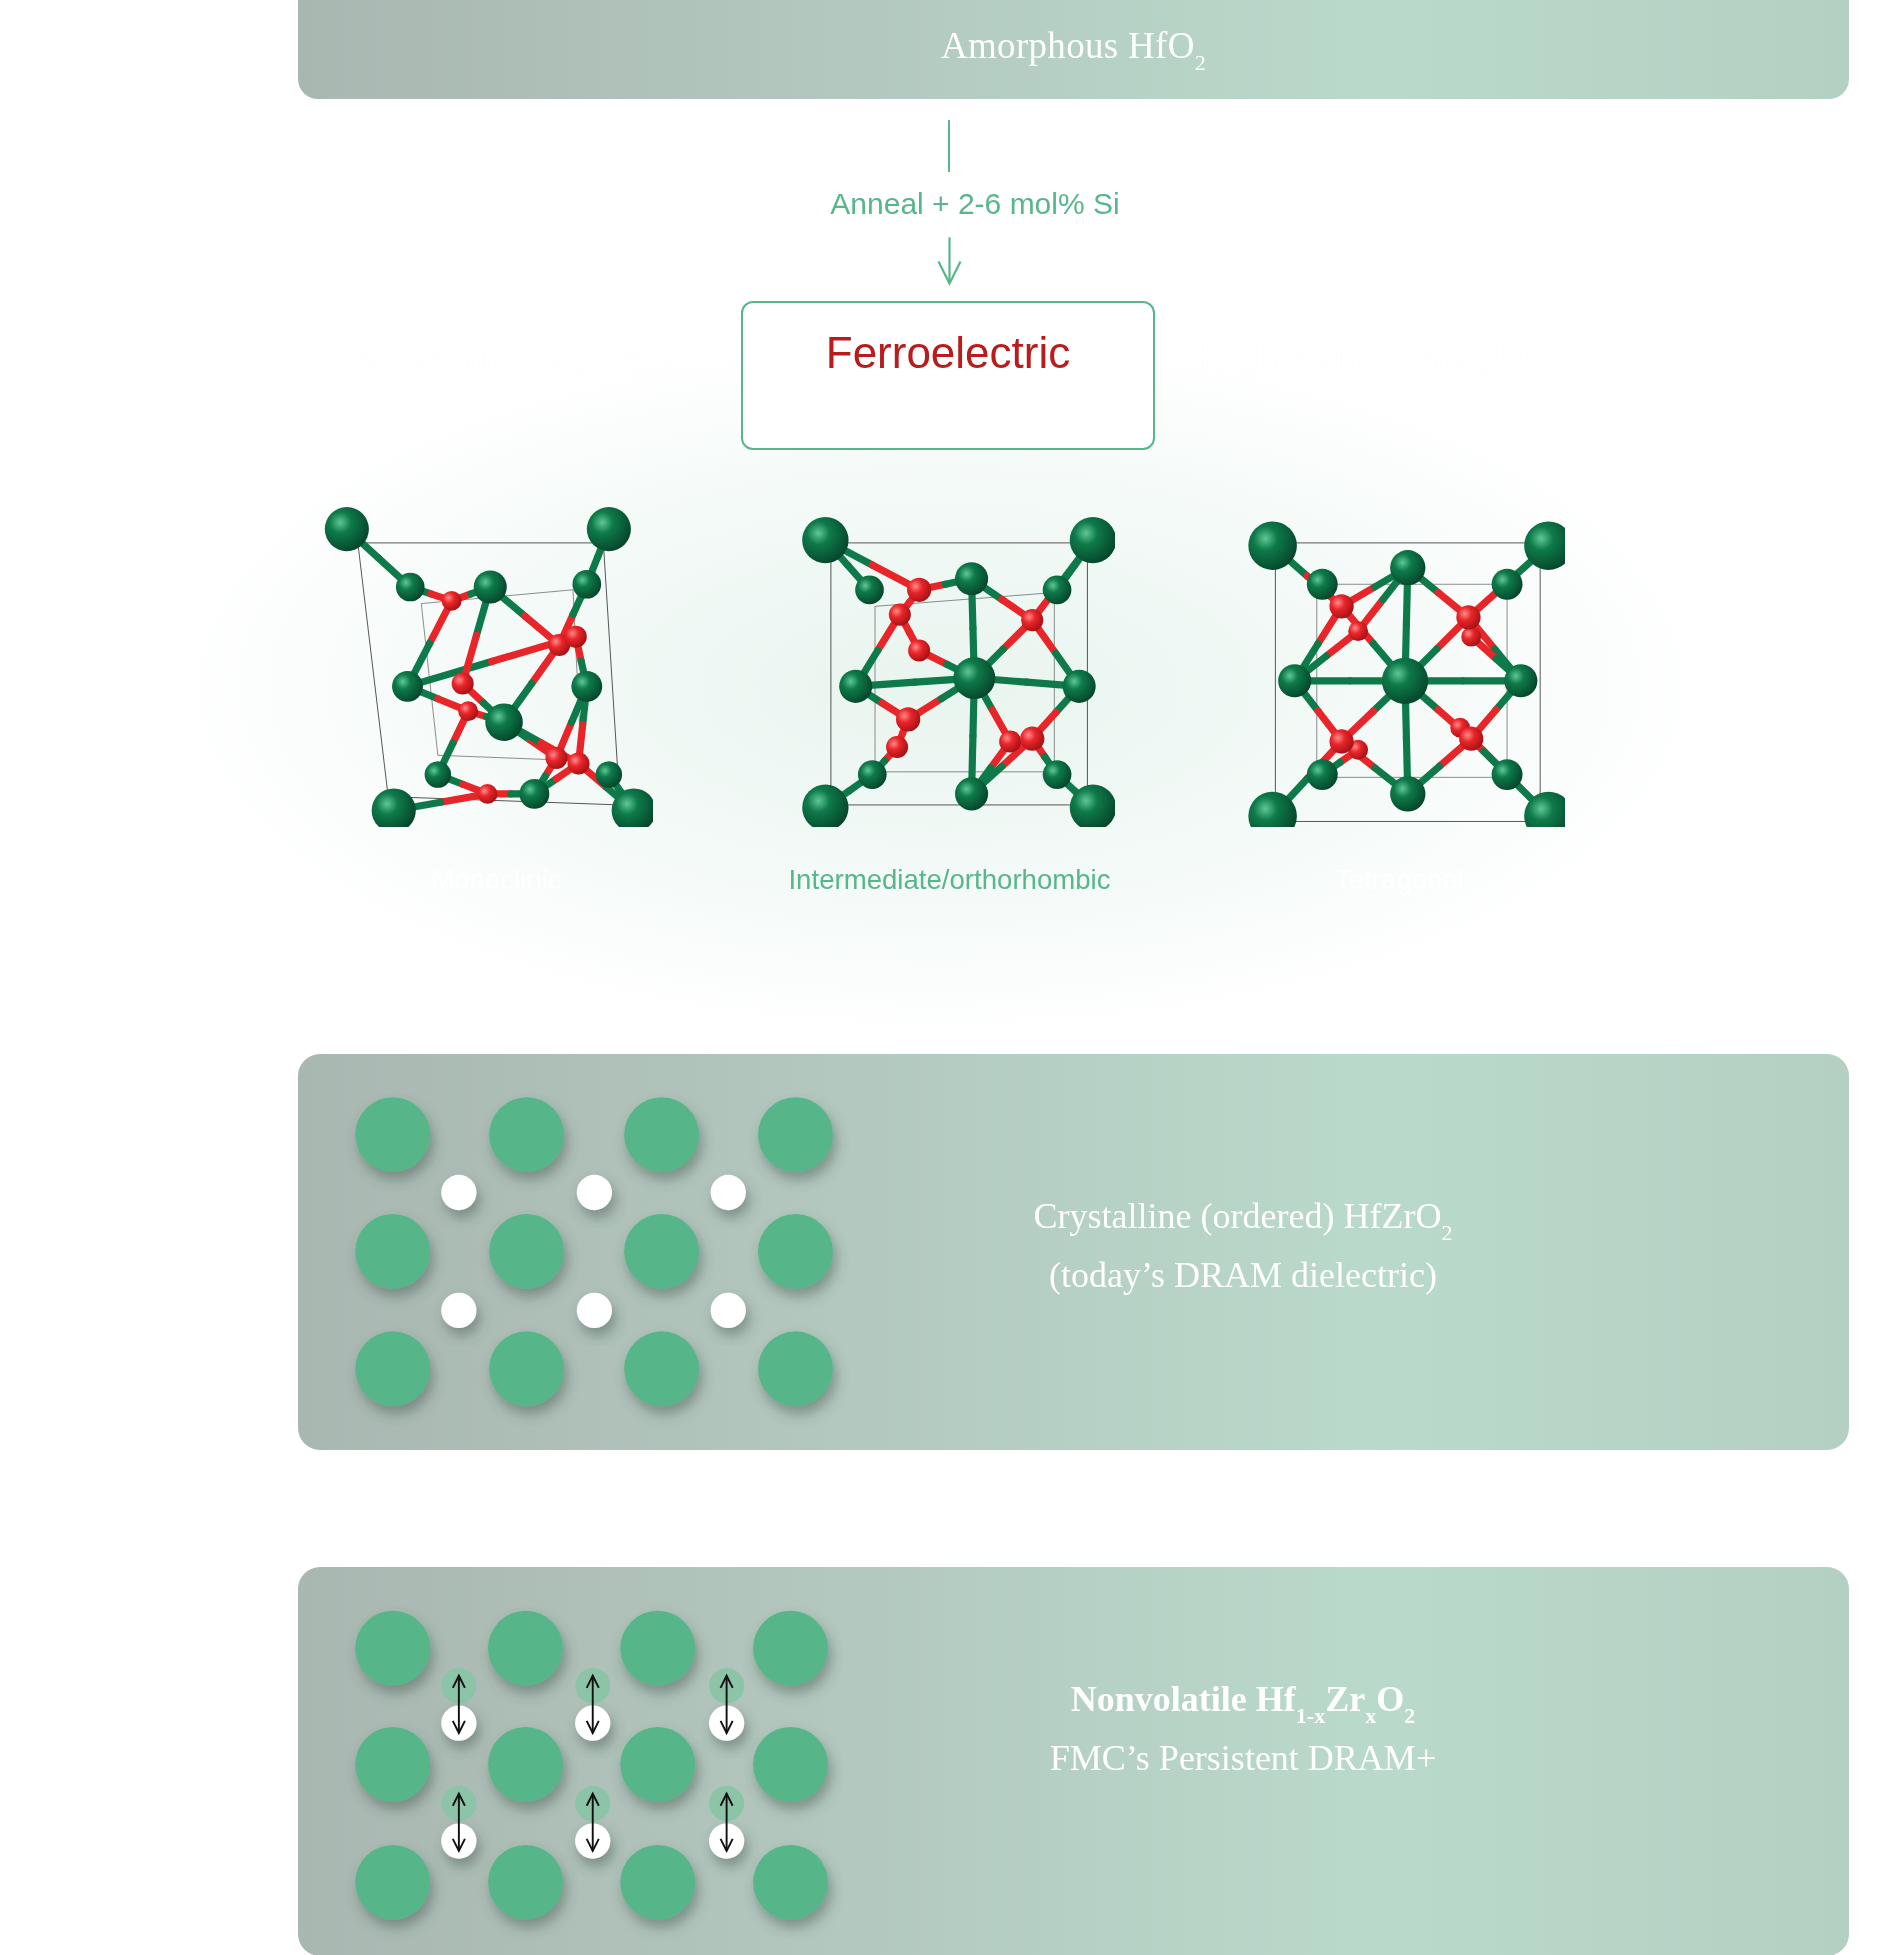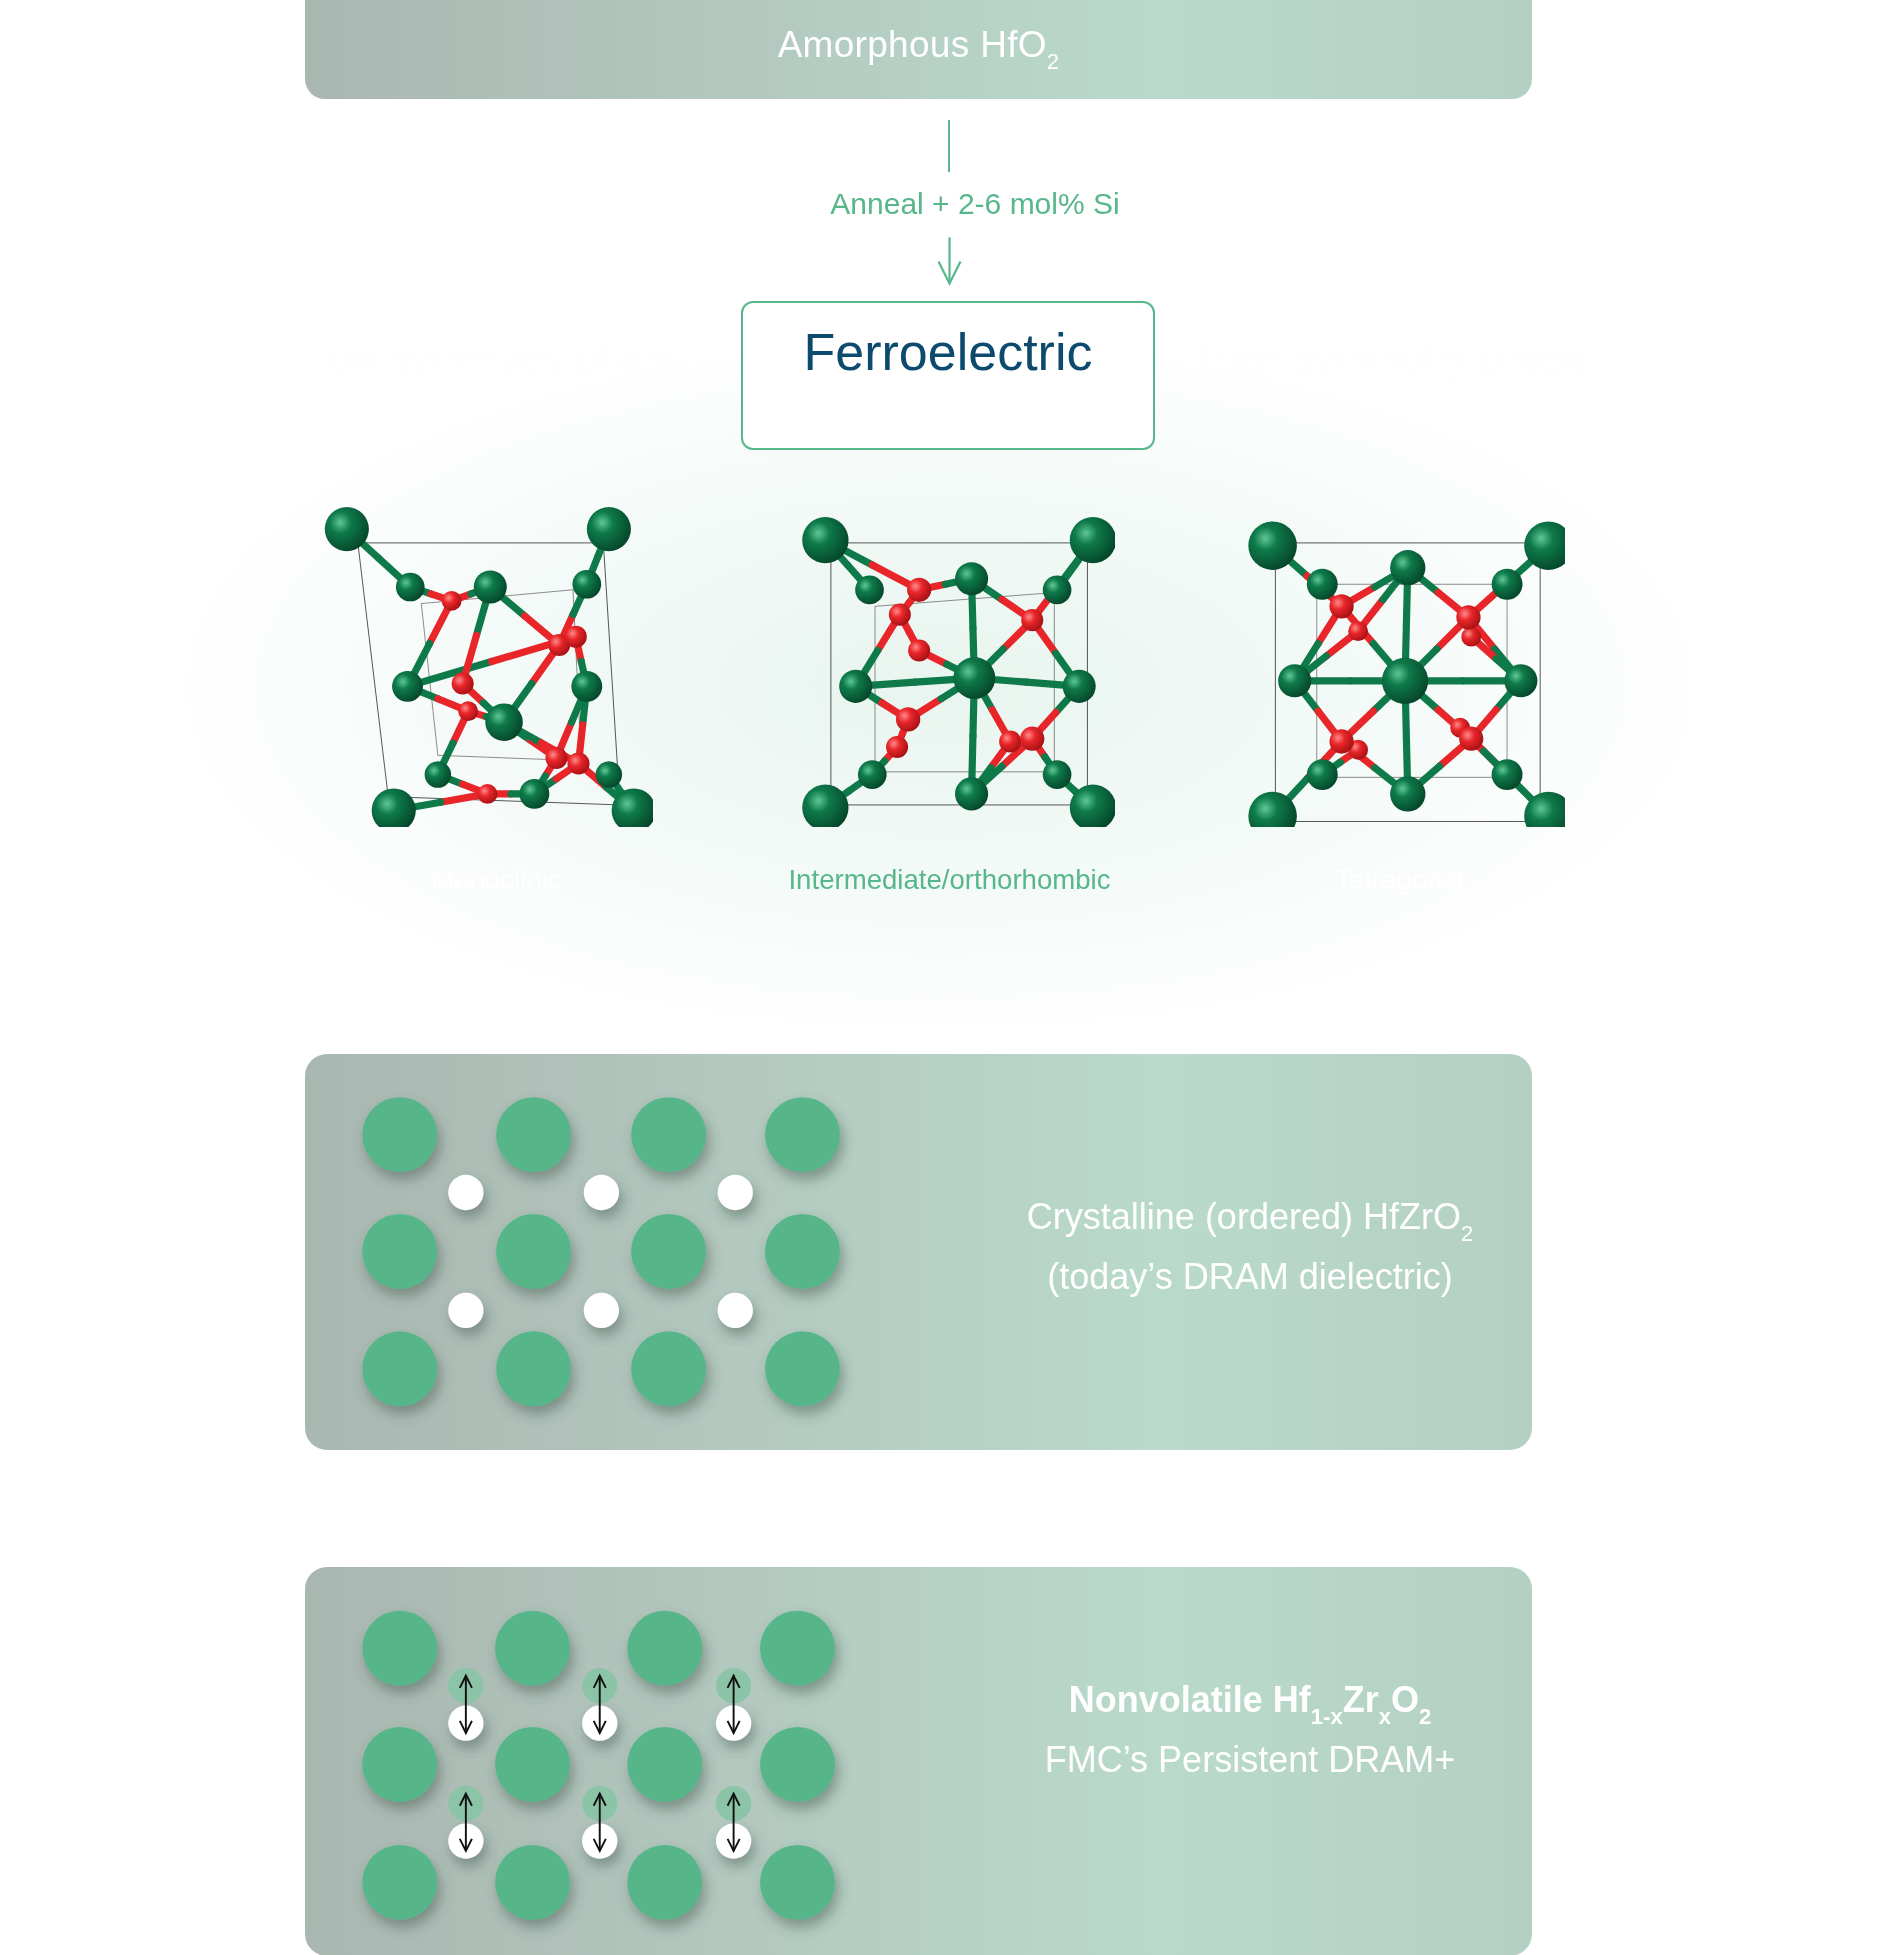--- a/index.html
+++ b/index.html
@@ -1,28 +1,28 @@
 <!DOCTYPE html>
 <html style="font-size:8.8px"><head>
 <meta charset="utf-8">
 <style>
   html, body { margin:0; padding:0; background:#ffffff; }
   body { width:1878px; height:1955px; position:relative; overflow:hidden; font-family:"Liberation Sans", sans-serif; }
   .glow { position:absolute; left:182px; top:342px; width:1516px; height:689px; border-radius:50%;
     background: radial-gradient(ellipse at center, rgba(214,236,226,0.55) 0%, rgba(226,242,235,0.35) 45%, rgba(255,255,255,0) 72%); }
-  .bar { position:absolute; left:305px; width:1227px; border-radius:22px;
-    background: linear-gradient(90deg, #a9b7b1 0%, #b3c8bf 35%, #b9dacb 70%, #b4d0c3 100%); }
+  .bar { position:absolute; left:298px; width:1551px; border-radius:22px;
+    background: linear-gradient(90deg, #a9b7b1 0%, #b3c8bf 35%, #b9dacb 70%, #b4d0c3 100%); font-family: Liberation Serif, serif; }
   .top-bar { top:0; height:99px; border-top-left-radius:0; border-top-right-radius:0; border-radius:0 0 20px 20px; }
   .top-title { position:absolute; left:0; right:0; top:24px; text-align:center; color:#ffffff; font-size:37px; letter-spacing:0.3px; }
   .sub { font-size:22px; position:relative; top:12px; }
   .vline { position:absolute; left:948px; top:120px; width:2.2px; height:52px; background:#57b68a; }
   .anneal { position:absolute; left:687px; width:576px; top:187px; text-align:center; color:#57b68a; font-size:30px; }
   .arrow-svg { position:absolute; left:933px; top:236px; width:33px; height:50px; }
   .ferro-box { position:absolute; left:741px; top:301px; width:414px; height:149px; border:2.2px solid #57b68a; border-radius:12px; background:#ffffff; box-sizing:border-box; }
-  .ferro-text { position:absolute; left:0; right:0; top:22px; text-align:center; color:#0c4a6e; font-size:52px; line-height:55px; }
+  .ferro-text { position:absolute; left:0; right:0; top:22px; text-align:center; color:#b91c1c; font-size:44px; line-height:55px; }
   .ghost { position:absolute; color:rgba(255,255,255,0.9); font-size:40px; text-align:center; line-height:55px; text-shadow:0 0 0.6px rgba(230,240,235,0.5); }
   .ghost-left { left:259px; top:331px; width:474px; }
   .ghost-right { left:1157px; top:331px; width:474px; }
   .crystal { position:absolute; width:331px; height:331px; }
   .c1 { left:322px; top:496px; }
   .c2 { left:784px; top:496px; }
   .c3 { left:1234px; top:496px; }
   .phase-label { position:absolute; top:864px; font-size:27.6px; text-align:center; width:441px; }
   .pl-left { left:276px; color:rgba(255,255,255,0.85); }
   .pl-mid { left:729px; color:#57b68a; }

